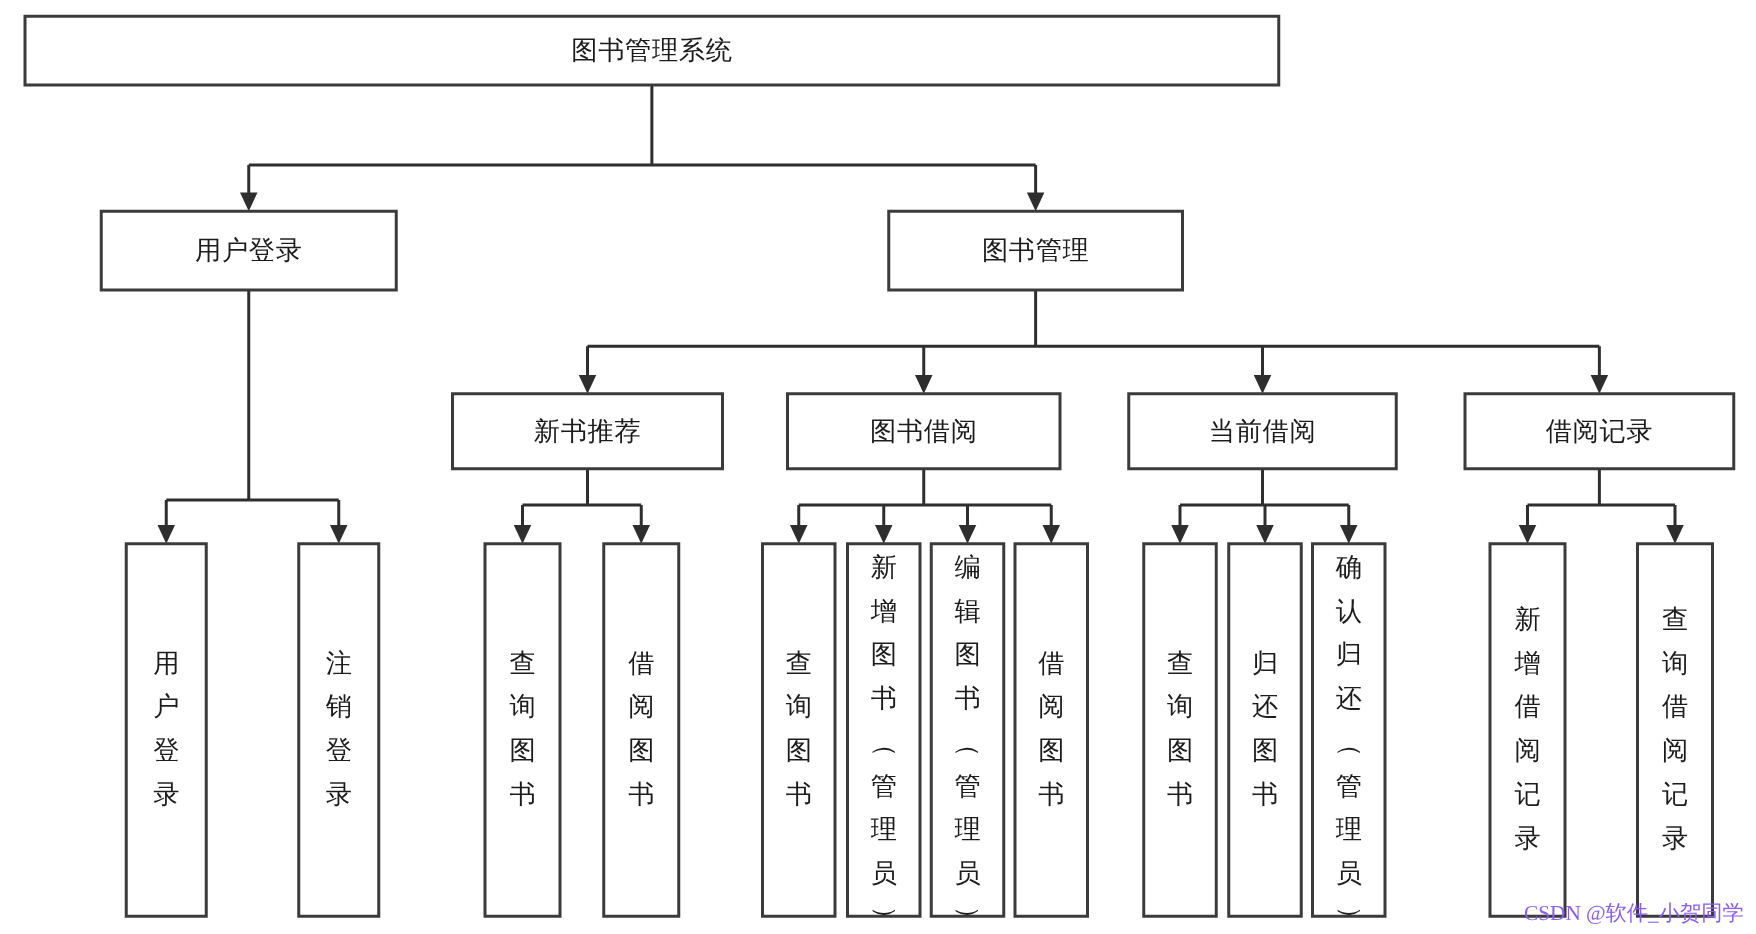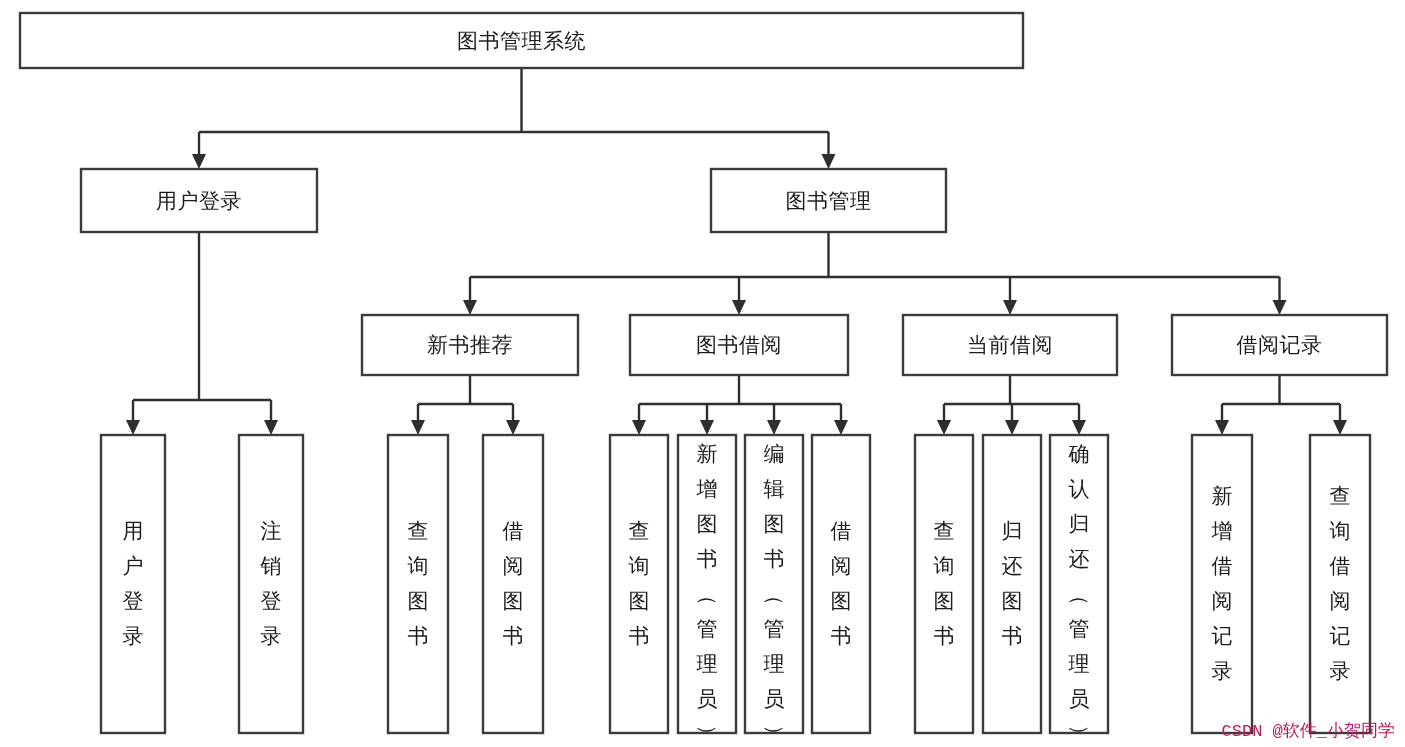--- a/index.html
+++ b/index.html
@@ -56,23 +56,23 @@
     font-family: "DejaVu Sans", "Liberation Sans", sans-serif;
     font-size: 21px;
     fill: #1c1c1c;
     text-anchor: middle;
     dominant-baseline: middle;
   }
   .watermark-text {
     position: absolute;
     right: 10px;
     bottom: 5px;
-    font-family: Liberation Mono, monospace;
+    font-family: Liberation Serif, serif;
     font-size: 17px;
-    color: #be185d;
+    color: #8b5cf6;
     white-space: nowrap;
     user-select: none;
     pointer-events: none;
   }
 </style>
 </head>
 <body>
 
 <div id="diagram-root">
   <svg id="tree-svg" viewBox="0 0 1405 747" xmlns="http://www.w3.org/2000/svg">

